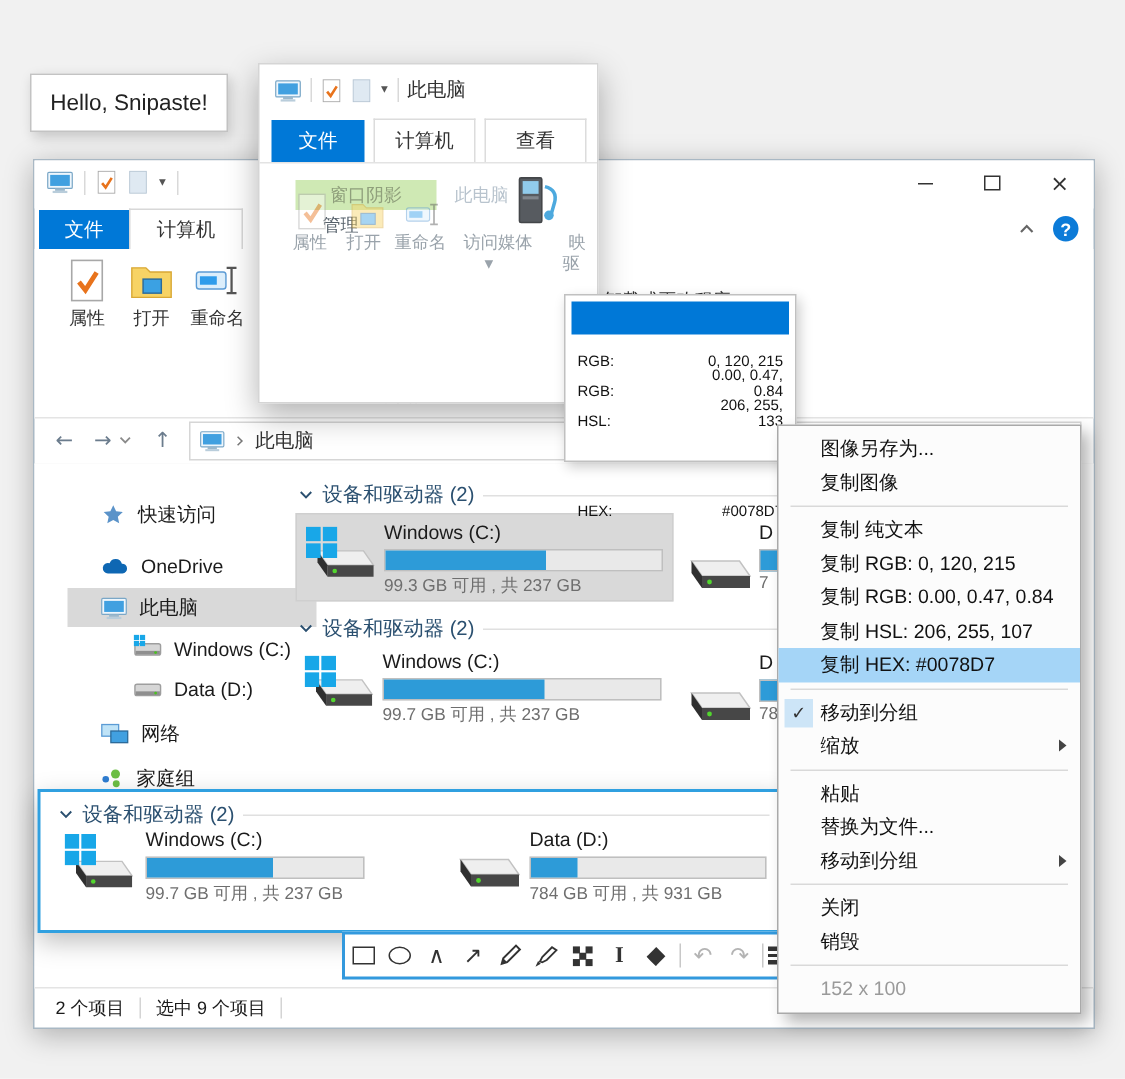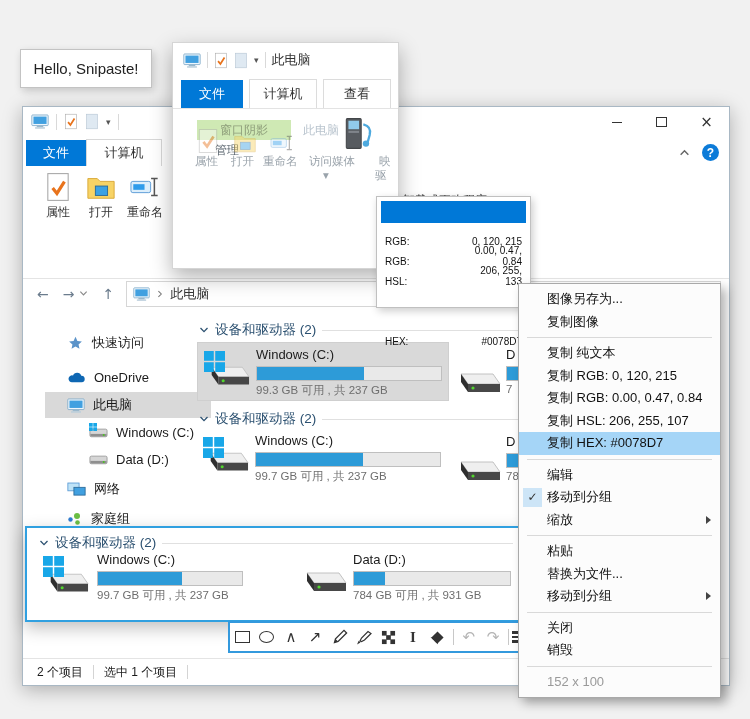--- a/index.html
+++ b/index.html
@@ -489,21 +489,21 @@
         </span>
         <span class="pd-name" style="left:317px;top:125px;">D</span>
         <span class="pd-bar" style="left:317px;top:144px;"></span>
         <span class="pd-usage" style="left:317px;top:161px;">78</span>
       </div>
     </div>
 
     <div class="statusbar">
       <span style="margin-left:14px;">2 个项目</span>
       <span class="stsep"></span>
-      <span>选中 1 个项目</span>
+      <span>选中 9 个项目</span>
       <span class="stsep"></span>
     </div>
   </div>
 
   <div class="abs hello">
     <span>Hello, Snipaste!</span>
   </div>
 
   <div class="abs topsnip">
     <div class="ts-titlebar">
@@ -652,21 +652,20 @@
   <div class="abs cmenu">
     <div class="mi">图像另存为...</div>
     <div class="mi">复制图像</div>
     <div class="msep"></div>
     <div class="mi">复制 纯文本</div>
     <div class="mi">复制 RGB: 0, 120, 215</div>
     <div class="mi">复制 RGB: 0.00, 0.47, 0.84</div>
     <div class="mi">复制 HSL: 206, 255, 107</div>
     <div class="mi hl">复制 HEX: #0078D7</div>
     <div class="msep"></div>
-    <div class="mi">编辑</div>
     <div class="mi">
       <span class="mcheck">✓</span>
       <span>移动到分组</span>
     </div>
     <div class="mi">
       <span>缩放</span>
       <span class="marrow"></span>
     </div>
     <div class="msep"></div>
     <div class="mi">粘贴</div>

